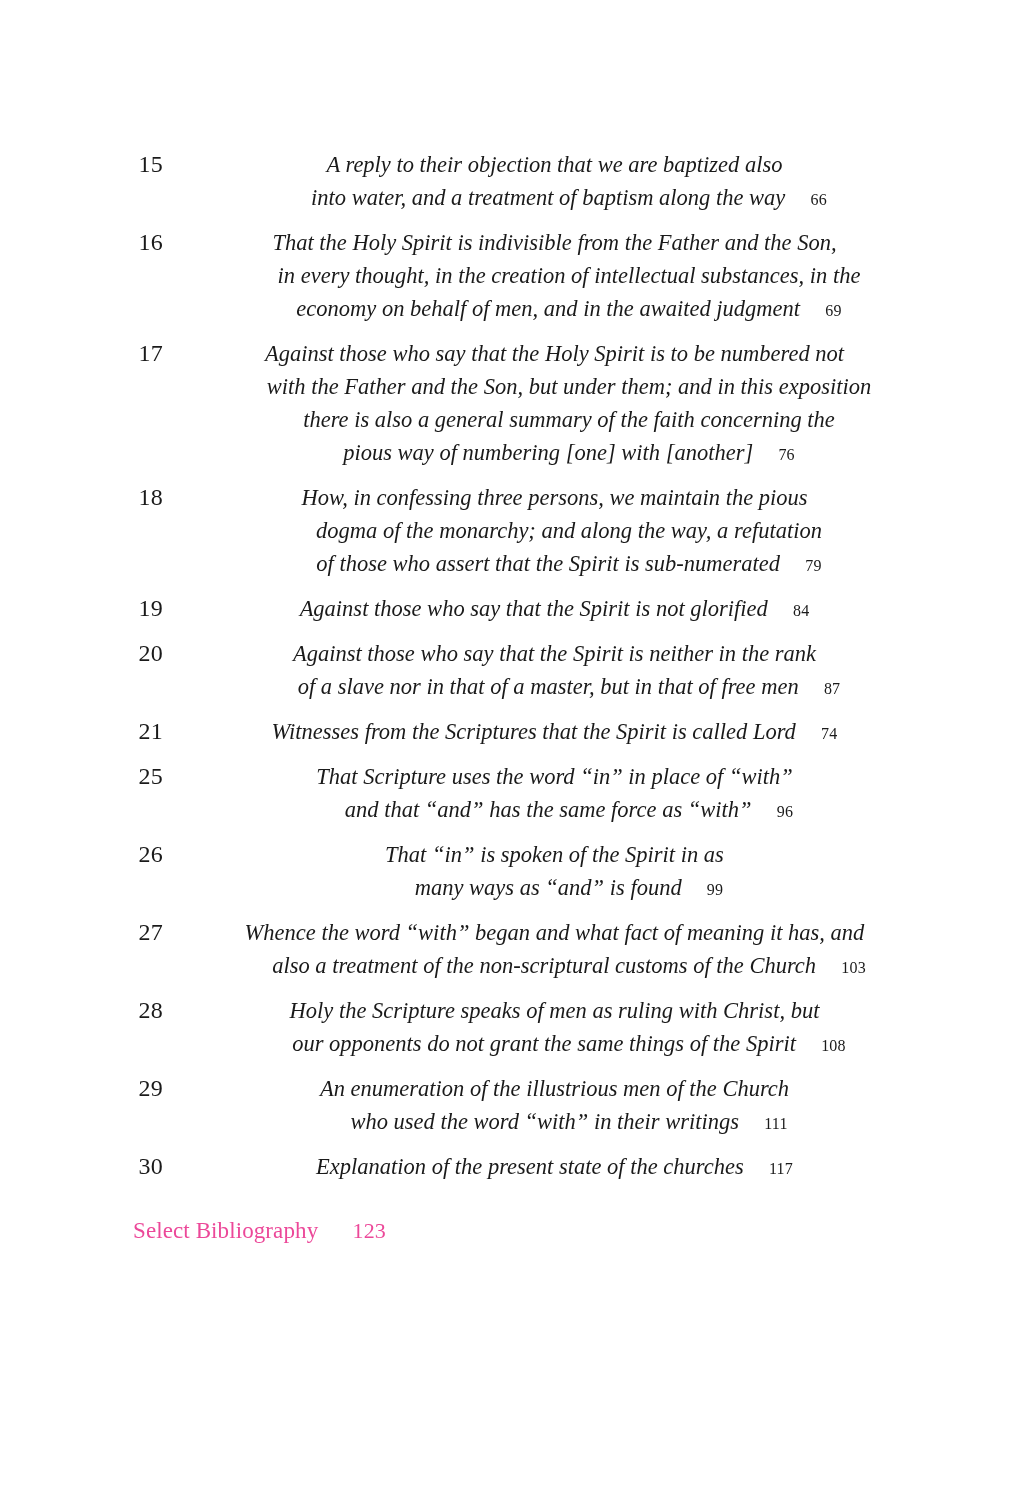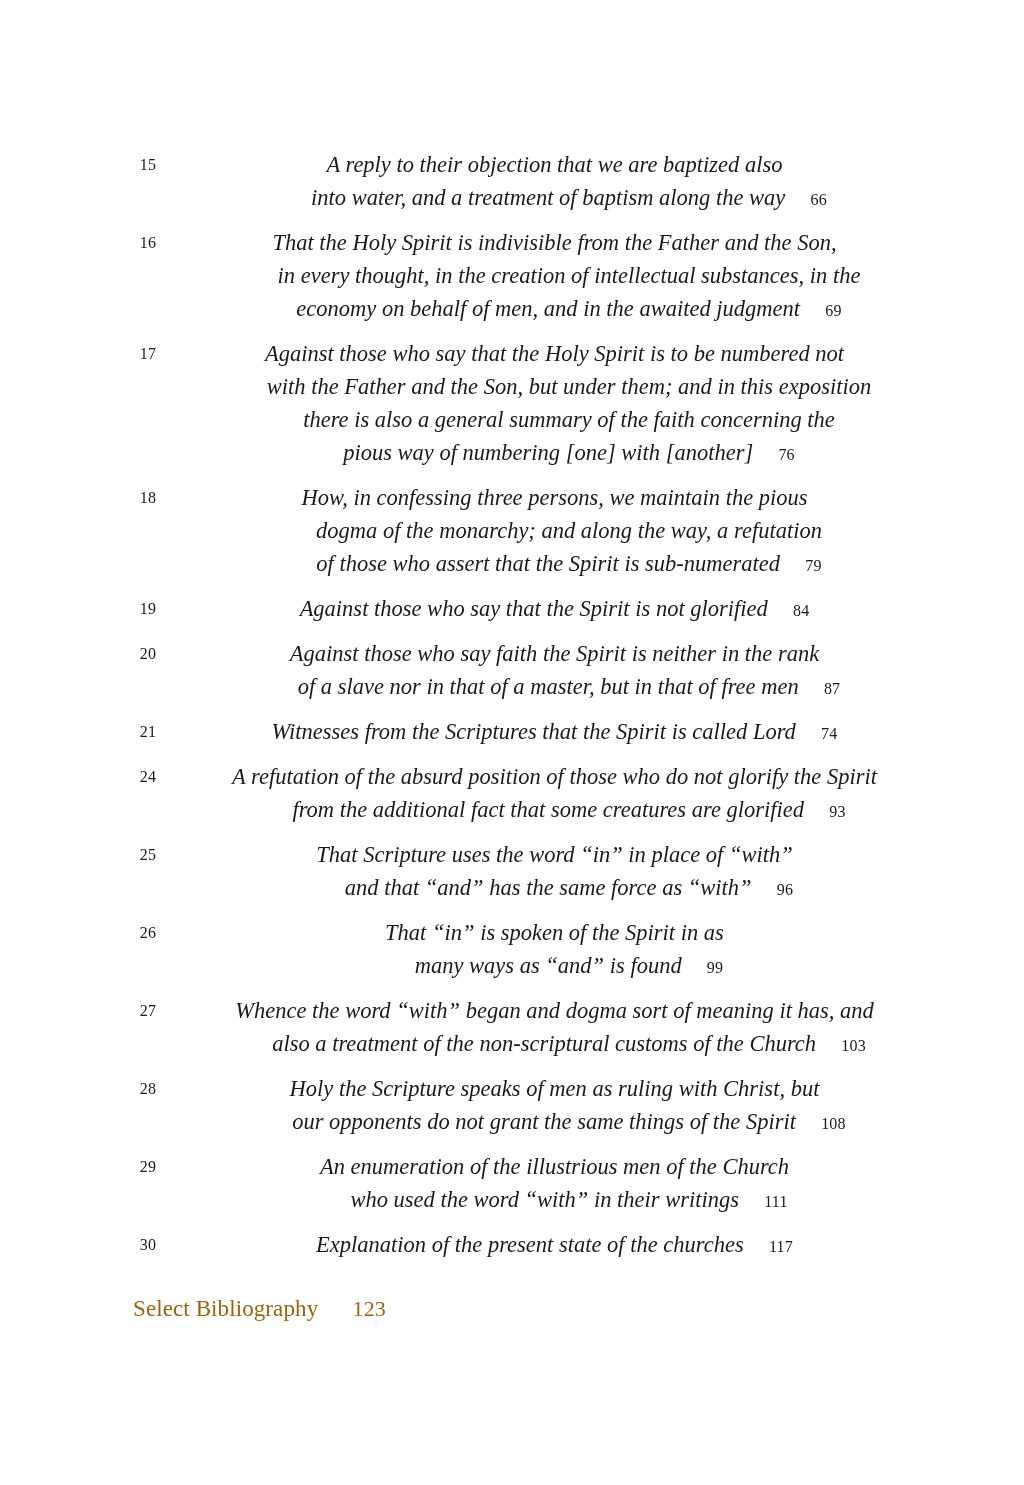--- a/index.html
+++ b/index.html
@@ -36,23 +36,23 @@
     position: relative;
     margin-bottom: 10px;
     padding-left: 43px;   
   }
 
   .entry-num {
     position: absolute;
     left: 0;
     top: 0;
     width: 30px;
-    text-align: center;
+    text-align: right;
     font-style: normal;
-    font-size: 16px;
+    font-size: 24px;
     line-height: 33px;
     letter-spacing: 0.2px;
     color: #1a1a1a;
   }
 
   .entry-title {
     font-style: italic;
     font-size: 22.5px;
     line-height: 33px;
     color: #1a1a1a;
@@ -75,44 +75,43 @@
     white-space: pre;
   }
 
   
   .backmatter {
     margin-top: 29px;
     font-style: normal;
     font-size: 23px;
     line-height: 33px;
     letter-spacing: 0.1px;
-    color: #a16207;
+    color: #ec4899;
   }
   .backmatter .pagenum {
     font-size: 22px;
   }
 </style>
 </head>
 <body style="background: rgb(255, 255, 255);">
 
 <div class="page" style="background: rgb(255, 255, 255); color: rgb(26, 26, 26);">
   <div class="toc">
 
     <div id="entries-container">
         <div class="entry"><span class="entry-num">15</span><span class="entry-title"><span class="line"><span>A reply to their objection that we are baptized also</span></span><span class="line"><span>into water, and a treatment of baptism along the way</span><span class="pagenum">      66</span></span></span></div>
         <div class="entry"><span class="entry-num">16</span><span class="entry-title"><span class="line"><span>That the Holy Spirit is indivisible from the Father and the Son,</span></span><span class="line"><span>in every thought, in the creation of intellectual substances, in the</span></span><span class="line"><span>economy on behalf of men, and in the awaited judgment</span><span class="pagenum">      69</span></span></span></div>
         <div class="entry"><span class="entry-num">17</span><span class="entry-title"><span class="line"><span>Against those who say that the Holy Spirit is to be numbered not</span></span><span class="line"><span>with the Father and the Son, but under them; and in this exposition</span></span><span class="line"><span>there is also a general summary of the faith concerning the</span></span><span class="line"><span>pious way of numbering [one] with [another]</span><span class="pagenum">      76</span></span></span></div>
         <div class="entry"><span class="entry-num">18</span><span class="entry-title"><span class="line"><span>How, in confessing three persons, we maintain the pious</span></span><span class="line"><span>dogma of the monarchy; and along the way, a refutation</span></span><span class="line"><span>of those who assert that the Spirit is sub-numerated</span><span class="pagenum">      79</span></span></span></div>
         <div class="entry"><span class="entry-num">19</span><span class="entry-title"><span class="line"><span>Against those who say that the Spirit is not glorified</span><span class="pagenum">      84</span></span></span></div>
-        <div class="entry"><span class="entry-num">20</span><span class="entry-title"><span class="line"><span>Against those who say faith the Spirit is neither in the rank</span></span><span class="line"><span>of a slave nor in that of a master, but in that of free men</span><span class="pagenum">      87</span></span></span></div>
+        <div class="entry"><span class="entry-num">20</span><span class="entry-title"><span class="line"><span>Against those who say that the Spirit is neither in the rank</span></span><span class="line"><span>of a slave nor in that of a master, but in that of free men</span><span class="pagenum">      87</span></span></span></div>
         <div class="entry"><span class="entry-num">21</span><span class="entry-title"><span class="line"><span>Witnesses from the Scriptures that the Spirit is called Lord</span><span class="pagenum">      74</span></span></span></div>
-        <div class="entry"><span class="entry-num">24</span><span class="entry-title"><span class="line"><span>A refutation of the absurd position of those who do not glorify the Spirit</span></span><span class="line"><span>from the additional fact that some creatures are glorified</span><span class="pagenum">      93</span></span></span></div>
         <div class="entry"><span class="entry-num">25</span><span class="entry-title"><span class="line"><span>That Scripture uses the word “in” in place of “with”</span></span><span class="line"><span>and that “and” has the same force as “with”</span><span class="pagenum">      96</span></span></span></div>
         <div class="entry"><span class="entry-num">26</span><span class="entry-title"><span class="line"><span>That “in” is spoken of the Spirit in as</span></span><span class="line"><span>many ways as “and” is found</span><span class="pagenum">      99</span></span></span></div>
-        <div class="entry"><span class="entry-num">27</span><span class="entry-title"><span class="line"><span>Whence the word “with” began and dogma sort of meaning it has, and</span></span><span class="line"><span>also a treatment of the non-scriptural customs of the Church</span><span class="pagenum">      103</span></span></span></div>
+        <div class="entry"><span class="entry-num">27</span><span class="entry-title"><span class="line"><span>Whence the word “with” began and what fact of meaning it has, and</span></span><span class="line"><span>also a treatment of the non-scriptural customs of the Church</span><span class="pagenum">      103</span></span></span></div>
         <div class="entry"><span class="entry-num">28</span><span class="entry-title"><span class="line"><span>Holy the Scripture speaks of men as ruling with Christ, but</span></span><span class="line"><span>our opponents do not grant the same things of the Spirit</span><span class="pagenum">      108</span></span></span></div>
         <div class="entry"><span class="entry-num">29</span><span class="entry-title"><span class="line"><span>An enumeration of the illustrious men of the Church</span></span><span class="line"><span>who used the word “with” in their writings</span><span class="pagenum">      111</span></span></span></div>
         <div class="entry"><span class="entry-num">30</span><span class="entry-title"><span class="line"><span>Explanation of the present state of the churches</span><span class="pagenum">      117</span></span></span></div>
       </div>
     <div id="backmatter-container">
         <div class="backmatter"><span>Select Bibliography</span><span class="pagenum">      123</span></div>
       </div>
 
   </div>
 </div>

